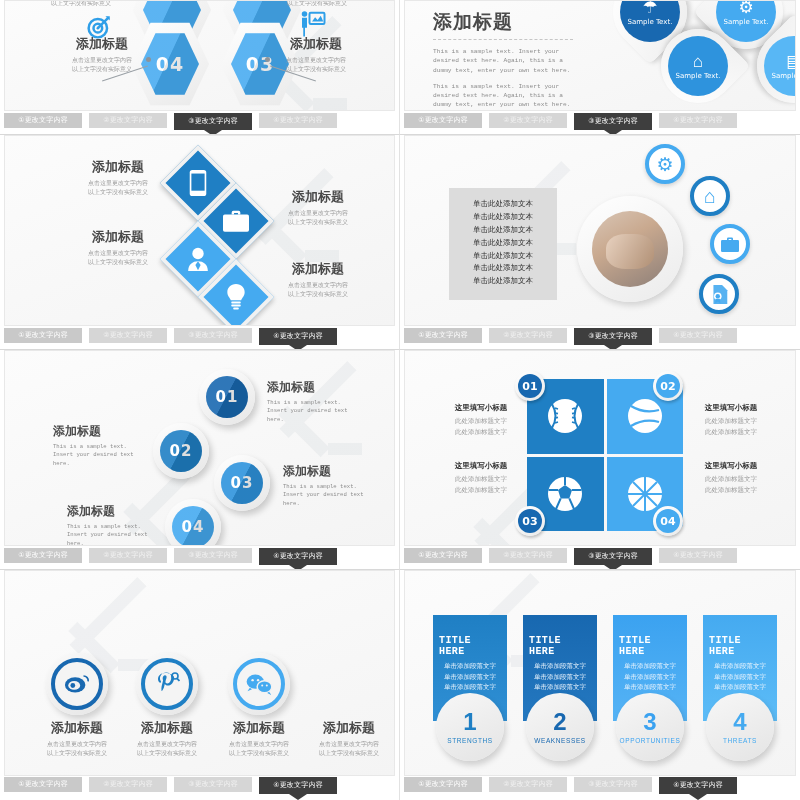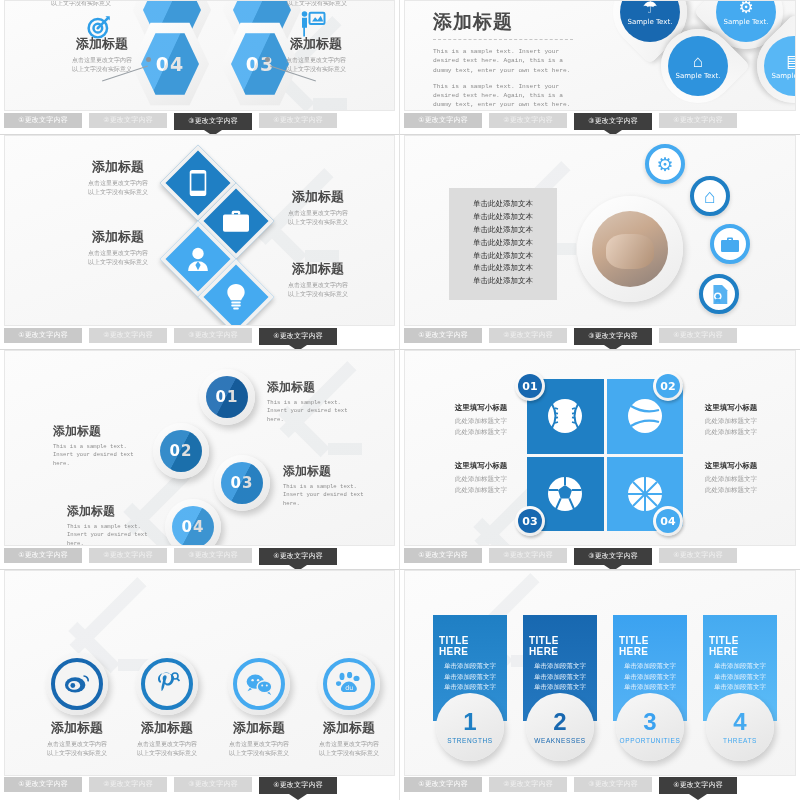--- a/index.html
+++ b/index.html
@@ -138,21 +138,21 @@
         display:flex; align-items:center; justify-content:center; }
   .soc .ring { width:52px; height:52px; border-radius:50%;
         display:flex; align-items:center; justify-content:center;
         background:#f4f4f4; }
 
   
   .swcol { position:absolute; width:74px; }
   .swbar { width:74px; height:106px; padding:20px 6px 0;
         display:flex; flex-direction:column; align-items:center; }
   .swbar h4 { color:#fff; font-size:10px; font-weight:700; letter-spacing:.4px;
-        font-family:Liberation Sans, sans-serif; }
+        font-family:Liberation Mono, monospace; }
   .swbar p { color:#eaf4fd; font-size:6.5px; line-height:1.65; text-align:center;
         font-family:"DejaVu Sans",sans-serif; margin-top:4px; }
   .swcirc { position:absolute; left:3px; top:78px; width:68px; height:68px;
         border-radius:50%; background:linear-gradient(155deg,#f7f7f7,#e4e4e4);
         box-shadow:2px 4px 6px rgba(0,0,0,.17);
         display:flex; flex-direction:column; align-items:center; justify-content:center; }
   .swcirc .num { font-size:24px; font-weight:700; line-height:1;
         font-family:"Liberation Sans",sans-serif; }
   .swcirc .cap { font-size:6.5px; letter-spacing:.6px; margin-top:3px;
         font-family:"Liberation Sans",sans-serif; }
@@ -566,32 +566,20 @@
             <path d="M5 16 l-2.6 4 5-2.2z"></path>
             <circle cx="8" cy="7.8" r="1.3" fill="#f2f2f2"></circle>
               <circle cx="14" cy="7.8" r="1.3" fill="#f2f2f2"></circle>
             <ellipse cx="21" cy="15" rx="8" ry="6.6" stroke="#f2f2f2" stroke-width="1.6"></ellipse>
             <path d="M26 20.5 l2.4 3.4 -4.4-2z"></path>
             <circle cx="18.5" cy="13.6" r="1.1" fill="#f2f2f2"></circle>
               <circle cx="23.5" cy="13.6" r="1.1" fill="#f2f2f2"></circle>
           </svg>
         </div>
       </div>
-      <div class="soc" style="left:313px;top:82px;">
-        <div class="ring" style="border:4px solid #45aaf0;">
-          <svg width="26" height="24" viewBox="0 0 26 24" fill="#45aaf0">
-            <ellipse cx="6" cy="4.4" rx="2.5" ry="3.6"></ellipse>
-              <ellipse cx="13.6" cy="3" rx="2.6" ry="3.2"></ellipse>
-            <ellipse cx="20.5" cy="6.4" rx="3" ry="2.6"></ellipse>
-              <ellipse cx="2.6" cy="11.6" rx="2.6" ry="2.3"></ellipse>
-            <path d="M13 9.4 c3.4 0 6 2.8 7.4 5.6 1.2 2.4 0 5-2.8 5 h-9.4 c-2.8 0-4-2.6-2.8-5 C6.8 12.2 9.4 9.4 13 9.4z"></path>
-            <text x="9.2" y="18.4" font-size="6.5" fill="#f2f2f2" font-family="DejaVu Sans">du</text>
-          </svg>
-        </div>
-      </div>
 
       <div style="position:absolute;left:22px;top:148px;width:100px;text-align:center;">
         <div class="cn-title" style="font-size:13px;">添加标题</div>
         <div class="cn-sub" style="font-size:6px;margin-top:3px;">点击这里更改文字内容</div>
         <div class="cn-sub" style="font-size:6px;">以上文字没有实际意义</div>
       </div>
       <div style="position:absolute;left:112px;top:148px;width:100px;text-align:center;">
         <div class="cn-title" style="font-size:13px;">添加标题</div>
         <div class="cn-sub" style="font-size:6px;margin-top:3px;">点击这里更改文字内容</div>
         <div class="cn-sub" style="font-size:6px;">以上文字没有实际意义</div>

